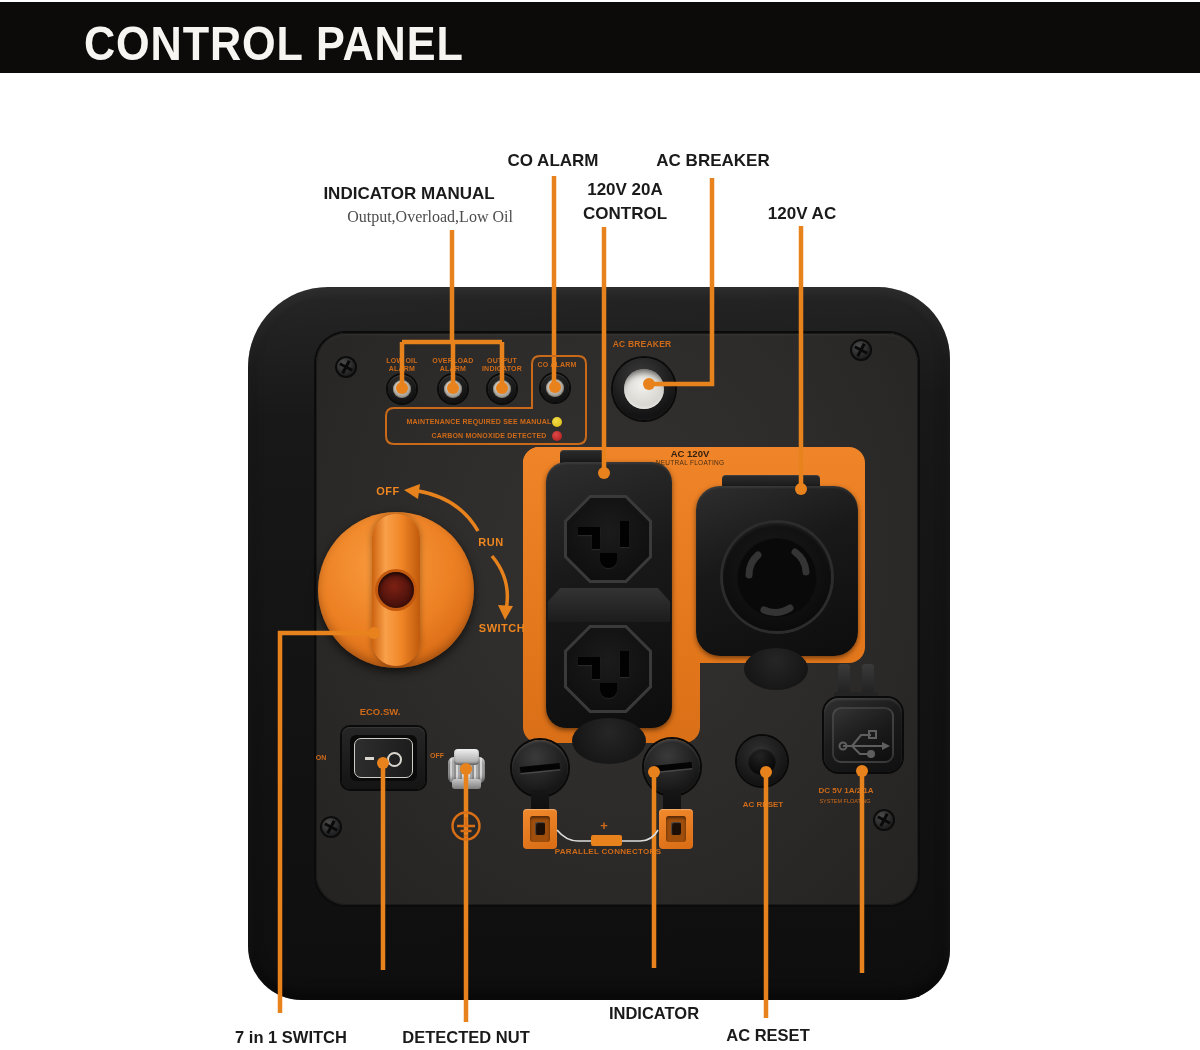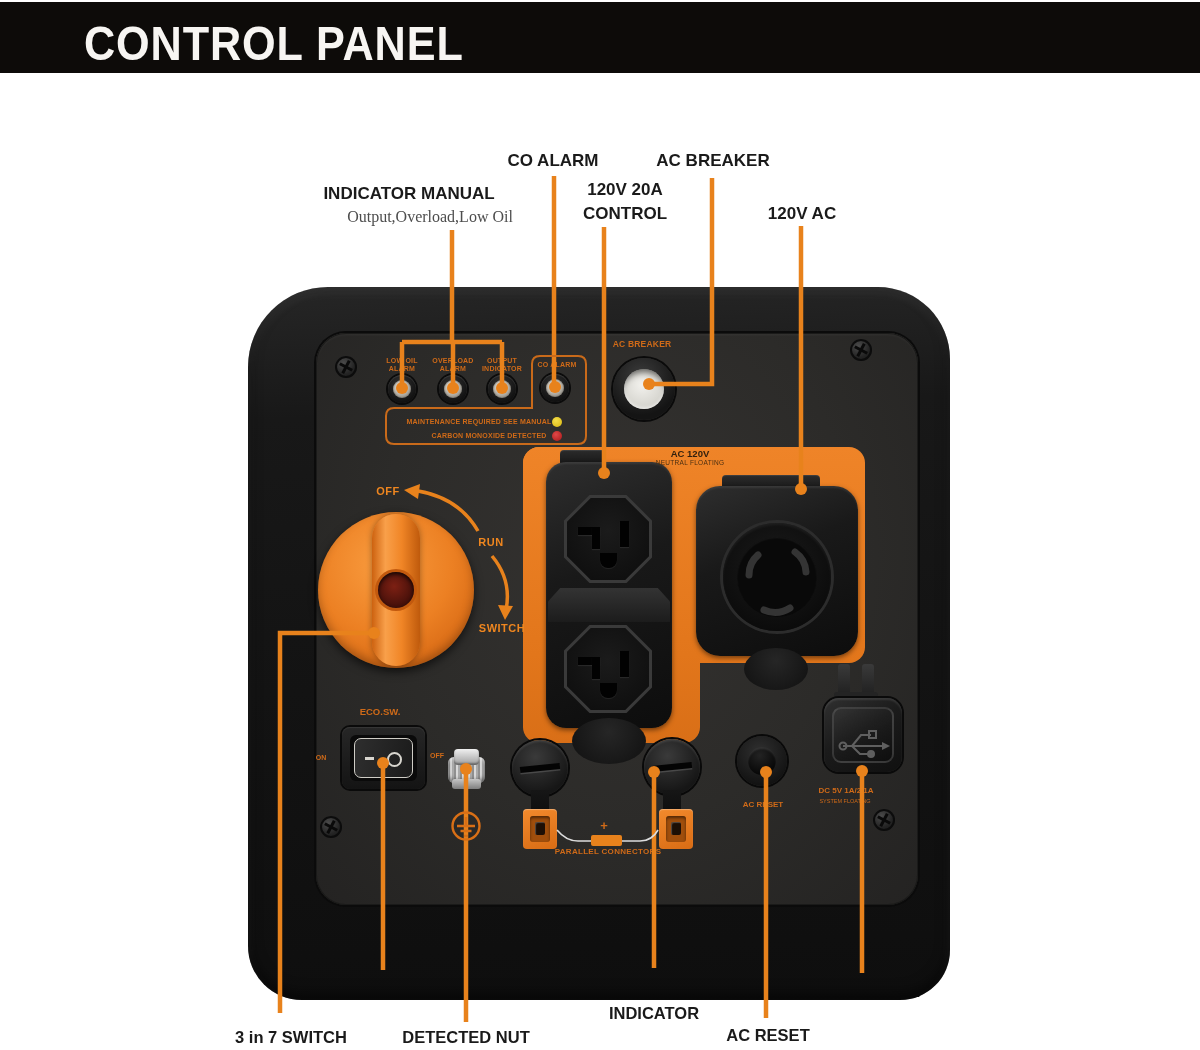--- a/index.html
+++ b/index.html
@@ -159,21 +159,21 @@
   </div>
 
   <div class="lbl" style="left:409px;top:184px;">INDICATOR MANUAL</div>
   <div class="lbl-sub" style="left:430px;top:208px;font-family:Liberation Serif, serif;">Output,Overload,Low Oil</div>
   <div class="lbl" style="left:553px;top:151px;">CO ALARM</div>
   <div class="lbl" style="left:625px;top:180px;">120V 20A</div>
   <div class="lbl" style="left:625px;top:204px;">CONTROL</div>
   <div class="lbl" style="left:713px;top:151px;">AC BREAKER</div>
   <div class="lbl" style="left:802px;top:204px;">120V AC</div>
 
-  <div class="lbl lbl-bot" style="left:291px;top:1028px;">3 in 7 SWITCH</div>
+  <div class="lbl lbl-bot" style="left:291px;top:1028px;">7 in 1 SWITCH</div>
   <div class="lbl lbl-bot" style="left:382px;top:983px;">ECO SWITCH</div>
   <div class="lbl lbl-bot" style="left:466px;top:1028px;">DETECTED NUT</div>
   <div class="lbl lbl-bot" style="left:648px;top:975px;">PARALLEL</div>
   <div class="lbl lbl-bot" style="left:654px;top:1004px;">INDICATOR</div>
   <div class="lbl lbl-bot" style="left:768px;top:1026px;">AC RESET</div>
   <div class="lbl lbl-bot" style="left:863px;top:982px;">DC 5V 1A/2.1A</div>
 
   <div class="gen-body"></div>
   <div class="faceplate"></div>
   <div class="screw" style="left:335px;top:356px;"></div>

